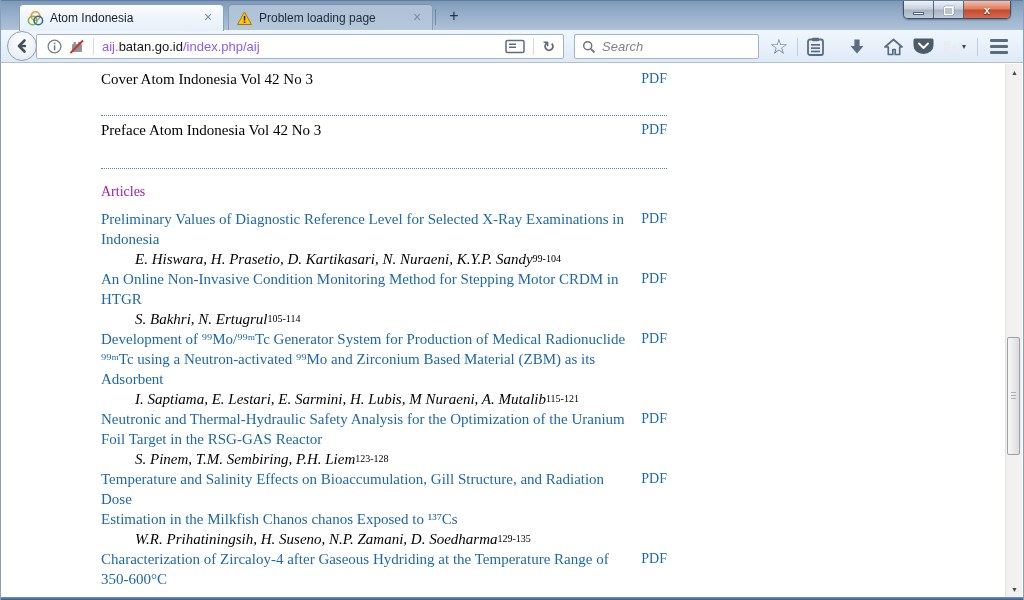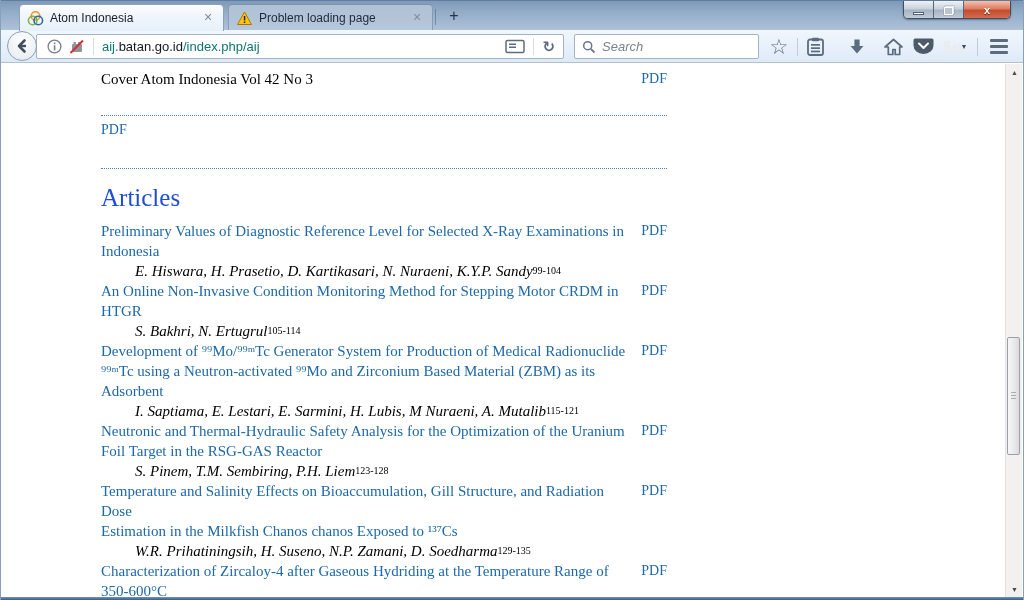--- a/index.html
+++ b/index.html
@@ -76,21 +76,21 @@
     display:flex; align-items:center; justify-content:center;
   }
   .urlbar {
     position:absolute; left:35px; top:4px; width:528px; height:25px;
     background:#fff; border:1px solid #a3b4c6; border-radius:2px;
     display:flex; align-items:center; font-size:13px;
   }
   .urlbar .lead { margin-left:10px; }
   .field-sep { width:1px; height:17px; background:#d5dce4; margin:0 8px; }
   .url-text { white-space:nowrap; }
-  .url-dim { color:#0f766e; }
+  .url-dim { color:#8b5cf6; }
   .url-domain { color:#14181d; }
   .urlbar .spacer { flex:1; }
   .icon-btn { display:flex; align-items:center; justify-content:center; }
   .reload-glyph { font-size:15px; color:#5d6b7e; font-weight:bold; margin-right:8px; }
 
   .searchbox {
     position:absolute; left:573px; top:4px; width:185px; height:25px;
     background:#fff; border:1px solid #a3b4c6; border-radius:2px;
     display:flex; align-items:center;
   }
@@ -114,21 +114,21 @@
     position:absolute; top:64px; left:1px; right:18px; bottom:3px;
     background:#fff; overflow:hidden;
     font-family:"Liberation Serif","DejaVu Serif",serif; color:#000; font-size:15px;
   }
   .page-col { width:566px; margin-left:99px; }
   .front-row { display:flex; justify-content:space-between; align-items:flex-start;
     height:46px; border-bottom:1px dotted #4d7fb2; padding-top:1px; }
   .front-row:first-child { margin-top:6px; }
   .front-row + .front-row { padding-top:6px; height:53px; }
   a.pdf-link { color:#1e68a7; text-decoration:none; font-size:14px; }
-  .section-heading { font-size:25px; font-weight:normal; margin:15px 0 9px 0; color:#1d4ed8; }
+  .section-heading { font-size:14px; font-weight:normal; margin:15px 0 9px 0; color:#a21caf; }
 
   .article { line-height:20px; }
   .art-top { display:flex; justify-content:space-between; align-items:flex-start; }
   .art-title { color:#1e68a7; white-space:pre-line; max-width:530px; }
   .art-bot { display:flex; }
   .art-authors { font-style:italic; padding-left:34px; }
   .art-pages { font-size:10px; }
 
   
   .scrollbar {
@@ -295,20 +295,21 @@
 
 <div class="content">
   <div class="page-col">
 
     <div class="front-row">
       <span>Cover Atom Indonesia Vol 42 No 3</span>
       <a class="pdf-link">PDF</a>
     </div>
 
     <div class="front-row">
+      <span>Preface Atom Indonesia Vol 42 No 3</span>
       <a class="pdf-link">PDF</a>
     </div>
 
     <h2 class="section-heading">Articles</h2>
 
     <div class="article">
       <div class="art-top">
         <a class="art-title">Preliminary Values of Diagnostic Reference Level for Selected X-Ray Examinations in
 Indonesia</a>
         <a class="pdf-link">PDF</a>

